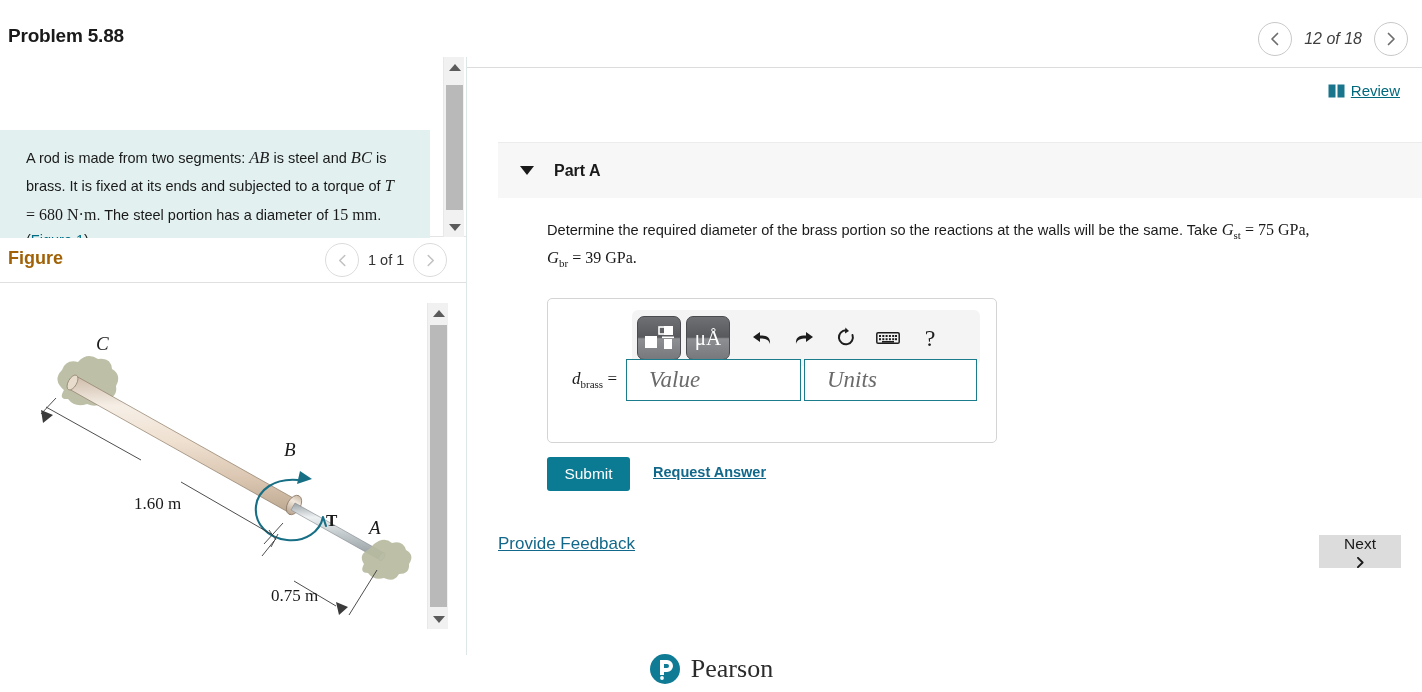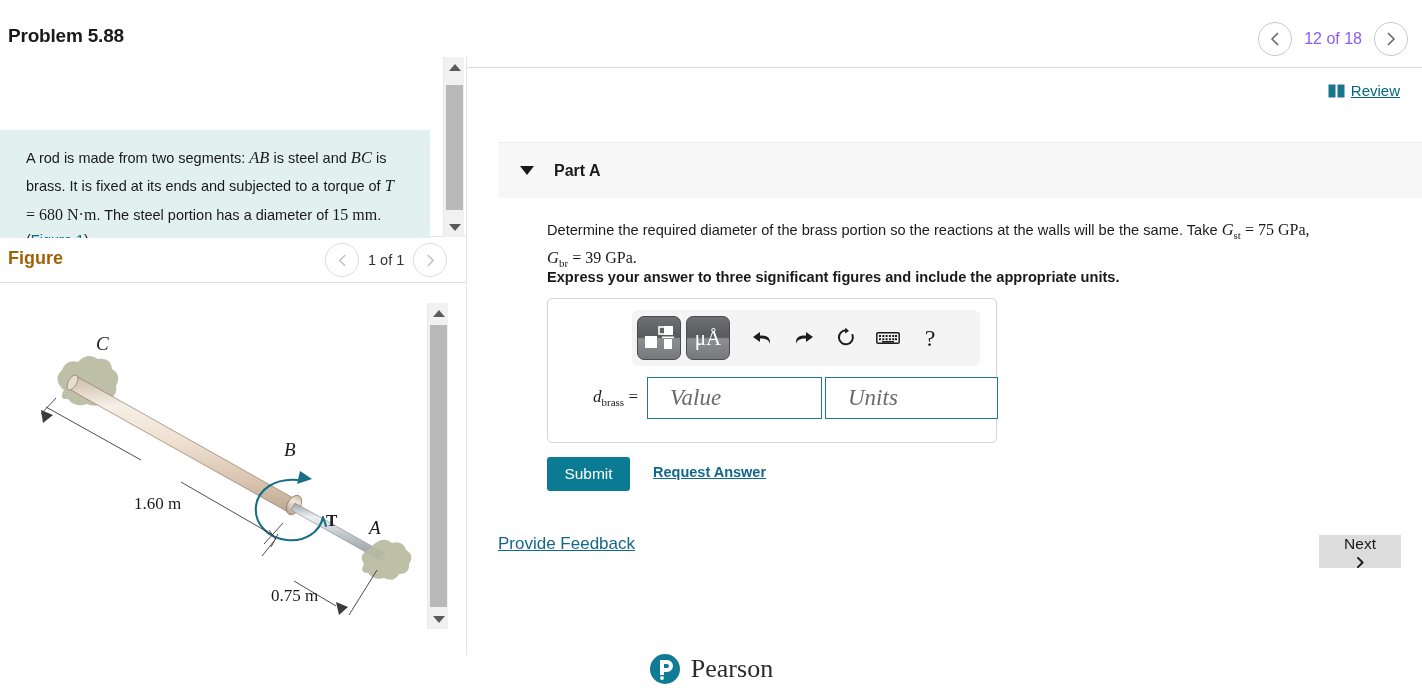--- a/index.html
+++ b/index.html
@@ -22,21 +22,21 @@
     letter-spacing: -0.2px;
   }
   #pager { position: absolute; right: 14px; top: 10px; display: flex; align-items: center; gap: 12px; }
   .circ-btn {
     width: 34px; height: 34px; border-radius: 50%;
     border: 1px solid #c9c9c9; background: #fff;
     display: flex; align-items: center; justify-content: center;
     cursor: pointer;
   }
   .circ-btn svg { display: block; }
-  .pager-label { font-size: 16px; color: #8b5cf6; }
+  .pager-label { font-size: 16px; color: #404040; font-style: italic; }
 
   
   #left-col {
     position: absolute; left: 0; top: 57px; width: 467px; height: 598px;
     background: #fff;
   }
   #statement-pane {
     position: absolute; left: 0; top: 0; width: 467px; height: 180px;
     border-bottom: 1px solid #e4e4e4; background: #fff;
   }
@@ -133,21 +133,21 @@
     border: 1px solid #4a4b4f;
     display: flex; align-items: center; justify-content: center;
     cursor: pointer; margin-right: 3px;
   }
   .tb-icon {
     width: 40px; height: 44px; display: flex; align-items: center; justify-content: center;
     cursor: pointer; color: #1d1d1d;
   }
   .tb-gap { width: 5px; }
 
-  .ansrow { position: absolute; left: 0; top: 78px; width: 450px; display: flex; align-items: center; justify-content: flex-end; }
+  .ansrow { position: absolute; left: 0; top: 60px; width: 450px; display: flex; align-items: center; }
   #ans-label {
     width: 78px; text-align: right; padding-right: 9px;
     font-family: "Liberation Serif", serif; font-size: 17px; color: #1a1a1a;
   }
   #ans-label sub { font-size: 11px; }
   .ansfield {
     height: 42px; border: 1px solid #1b7c8c; background: #fff;
     font-family: "Liberation Serif", serif; font-style: italic;
     font-size: 23px; color: #6a6a6a; padding-left: 22px; line-height: 40px;
     cursor: text;
@@ -333,21 +333,20 @@
     <span>Review</span>
   </div>
 
   <div id="partA-header">
     <div id="partA-caret"></div>
     <div id="partA-label">Part A</div>
   </div>
 
   <div id="question-text"><span>Determine the required diameter of the brass portion so the reactions at the walls will be the same. Take</span> <span class="mathi">G</span><sub style="font-family:'Liberation Serif',serif;font-size:11px;">st</sub> <span class="mathb">= 75 GPa,</span><br><span class="mathi">G</span><sub style="font-family:'Liberation Serif',serif;font-size:11px;">br</sub> <span class="mathb">= 39 GPa.</span></div>
 
-  <div id="instruction-text">Express your answer to three significant figures and include the appropriate units.</div>
 
   <div id="answer-box">
     <div id="mathtoolbar">
       <div class="tb-sq">
         <svg width="30" height="26" viewBox="0 0 30 26">
           <rect x="1" y="11" width="12" height="12" fill="#fff"></rect>
           <rect x="15" y="2" width="7" height="7" fill="none" stroke="#fff" stroke-width="1.6"></rect>
           <rect x="20" y="1" width="9" height="9" fill="#fff"></rect>
           <rect x="20" y="14" width="8" height="10" fill="#fff"></rect>
           <rect x="18" y="11.5" width="12" height="1.6" fill="#fff"></rect>

